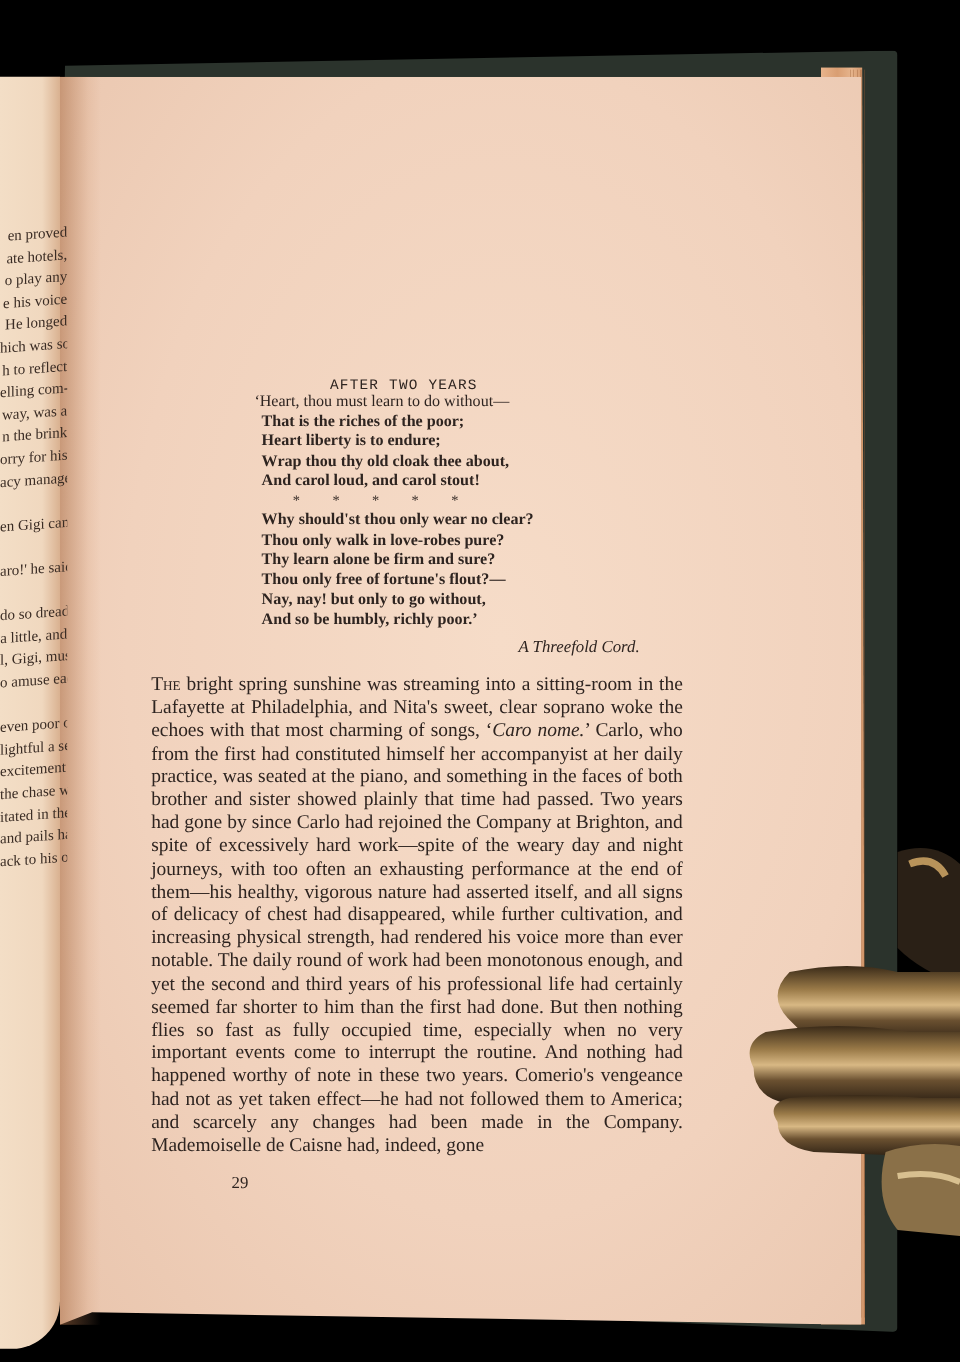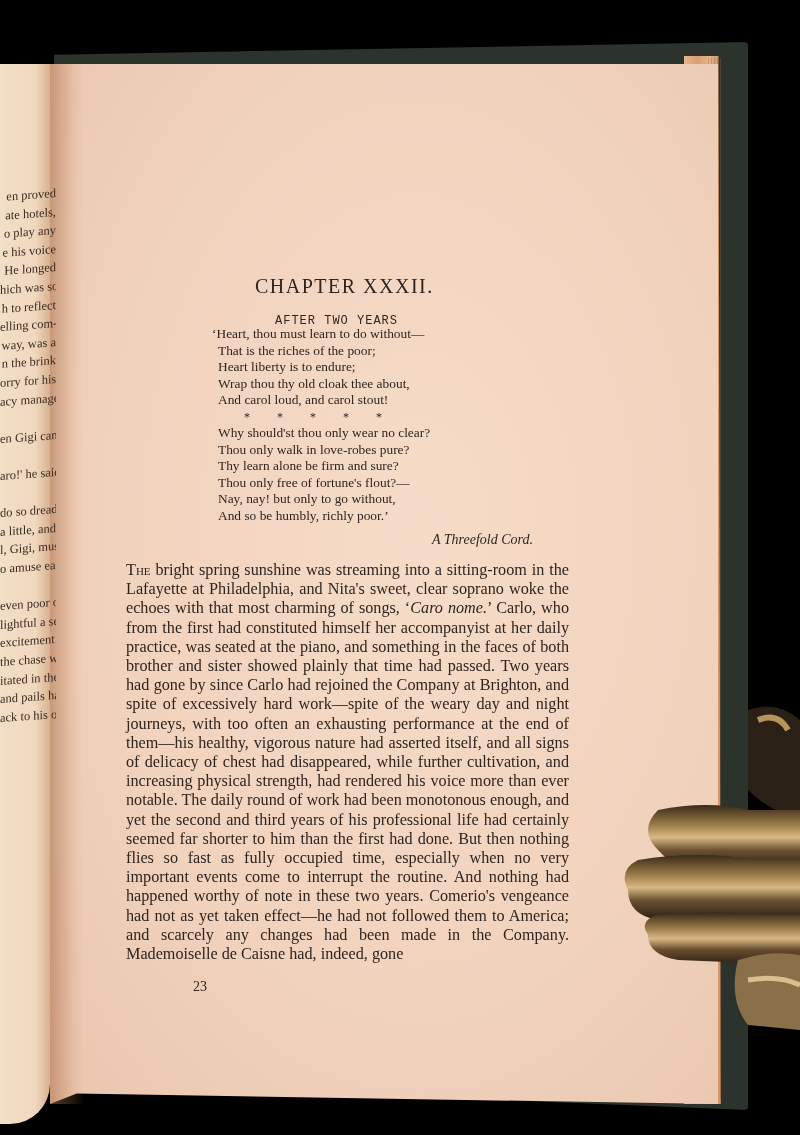--- a/index.html
+++ b/index.html
@@ -43,21 +43,21 @@
   .text { position:absolute; font-family:"Liberation Serif","DejaVu Serif",serif; color:#2e2420; }
 
   .left-frag { position:absolute; left:0; width:56px; text-align:right; font-family:"Liberation Serif",serif;
     color:#3a2c24; font-size:12.5px; line-height:18px; white-space:nowrap; overflow:hidden; transform:skewY(-4deg); }
 
   .chapter-title { left:255px; top:275px; font-size:20px; letter-spacing:1.5px; }
   .chapter-subtitle { left:275px; top:314px; font-size:12px; letter-spacing:1px;font-family:Liberation Mono, monospace; }
 
   .verse { left:212px; top:326px; font-size:13.4px; line-height:16.5px; }
   .verse .line { display:block; white-space:nowrap; }
-  .verse .indent { padding-left:6px; }
+  .verse .indent { padding-left:6px;font-weight:bold; }
   .stars { display:block; letter-spacing:0; word-spacing:24px; padding-left:32px; font-size:12px; }
   .attribution { left:432px; top:532px; font-size:14px; font-style:italic; }
 
   .body { left:116px; top:551px; width:463px; font-size:16.2px; line-height:19.2px; text-align:justify; }
   .body p { margin:10px; text-indent:0; }
   .body .sc { font-variant:small-caps; }
   .body em { font-style:italic; }
   .page-number { left:193px; top:979px; font-size:14px; }
 
   
@@ -101,21 +101,20 @@
       <div class="left-frag" style="top: 576.6px;"></div>
       <div class="left-frag" style="top: 595.2px;">even poor old</div>
       <div class="left-frag" style="top: 613.8px;">lightful a sea-</div>
       <div class="left-frag" style="top: 632.4px;">excitement to</div>
       <div class="left-frag" style="top: 651px;">the chase was</div>
       <div class="left-frag" style="top: 669.6px;">itated in the</div>
       <div class="left-frag" style="top: 688.2px;">and pails had</div>
       <div class="left-frag" style="top: 706.8px;">ack to his old</div>
     </div>
 
-  <div class="text chapter-title">CHAPTER XXXII.</div>
   <div class="text chapter-subtitle">AFTER TWO YEARS</div>
 
   <div class="text verse">
     <span class="line">‘Heart, thou must learn to do without—</span>
     <span class="line indent">That is the riches of the poor;</span>
     <span class="line indent">Heart liberty is to endure;</span>
     <span class="line indent">Wrap thou thy old cloak thee about,</span>
     <span class="line indent">And carol loud, and carol stout!</span>
     <span class="stars">* * * * *</span>
     <span class="line indent">Why should'st thou only wear no clear?</span>
@@ -123,21 +122,21 @@
     <span class="line indent">Thy learn alone be firm and sure?</span>
     <span class="line indent">Thou only free of fortune's flout?—</span>
     <span class="line indent">Nay, nay! but only to go without,</span>
     <span class="line indent">And so be humbly, richly poor.’</span>
   </div>
   <div class="text attribution">A Threefold Cord.</div>
 
   <div class="text body">
     <p><span class="sc">The</span><span> bright spring sunshine was streaming into a sitting-room in the Lafayette at Philadelphia, and Nita's sweet, clear soprano woke the echoes with that most charming of songs, ‘</span><em>Caro nome.</em><span>’  Carlo, who from the first had constituted himself her accompanyist at her daily practice, was seated at the piano, and something in the faces of both brother and sister showed plainly that time had passed.  Two years had gone by since Carlo had rejoined the Company at Brighton, and spite of excessively hard work—spite of the weary day and night journeys, with too often an exhausting performance at the end of them—his healthy, vigorous nature had asserted itself, and all signs of delicacy of chest had disappeared, while further cultivation, and increasing physical strength, had rendered his voice more than ever notable.  The daily round of work had been monotonous enough, and yet the second and third years of his professional life had certainly seemed far shorter to him than the first had done.  But then nothing flies so fast as fully occupied time, especially when no very important events come to interrupt the routine.  And nothing had happened worthy of note in these two years.  Comerio's vengeance had not as yet taken effect—he had not followed them to America; and scarcely any changes had been made in the Company.  Mademoiselle de Caisne had, indeed, gone</span></p>
   </div>
-  <div class="text page-number">23</div>
+  <div class="text page-number">29</div>
 
   <svg class="bookend" viewBox="0 0 182 330">
     <defs>
       <linearGradient id="brass" x1="0" y1="0" x2="0" y2="1">
         <stop offset="0" stop-color="#3a2a18"></stop>
         <stop offset="0.3" stop-color="#9a7a48"></stop>
         <stop offset="0.5" stop-color="#d8b884"></stop>
         <stop offset="0.7" stop-color="#6a5030"></stop>
         <stop offset="1" stop-color="#2a1e12"></stop>
       </linearGradient>

